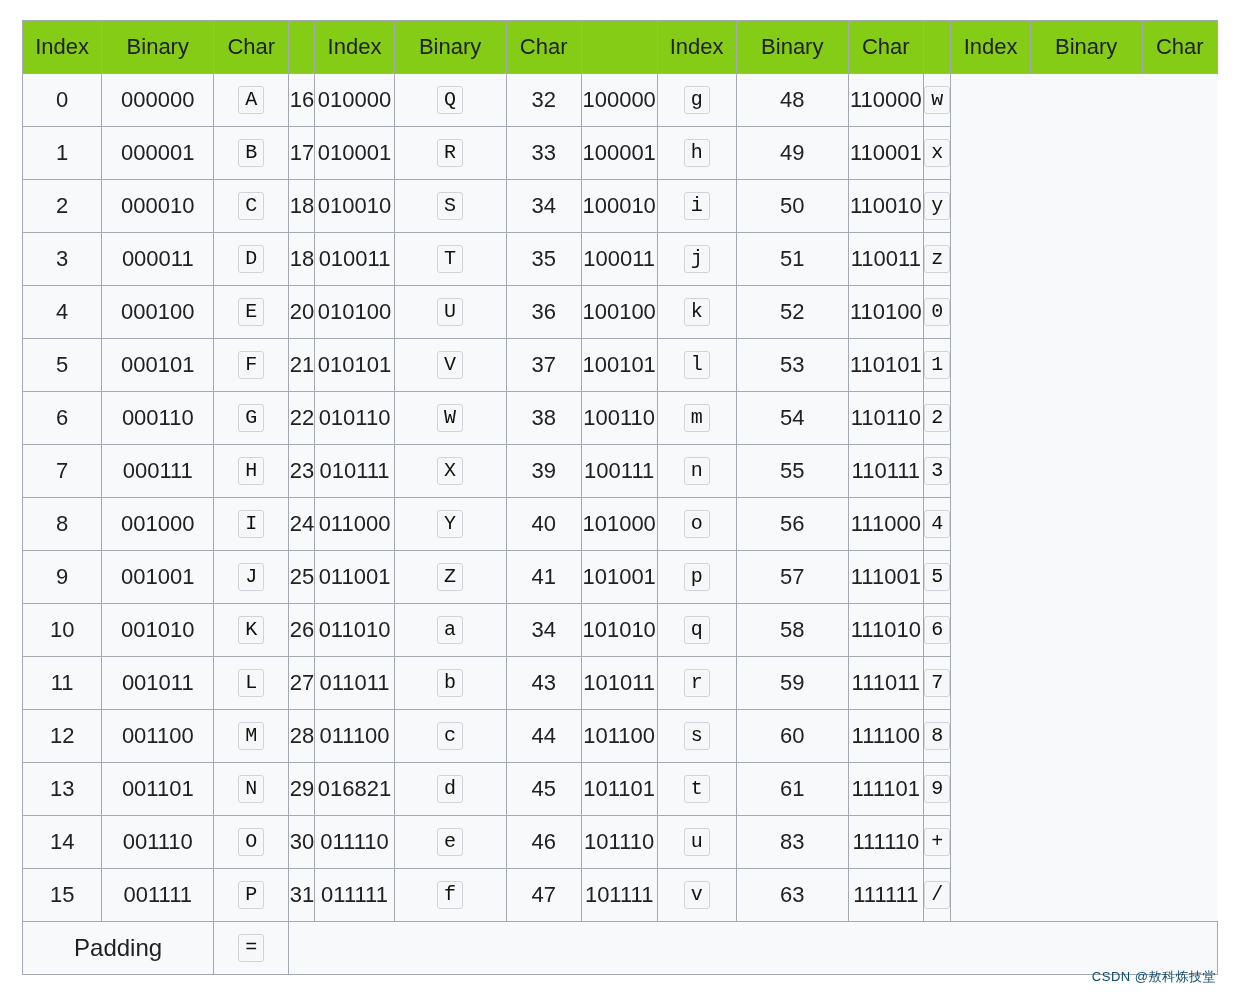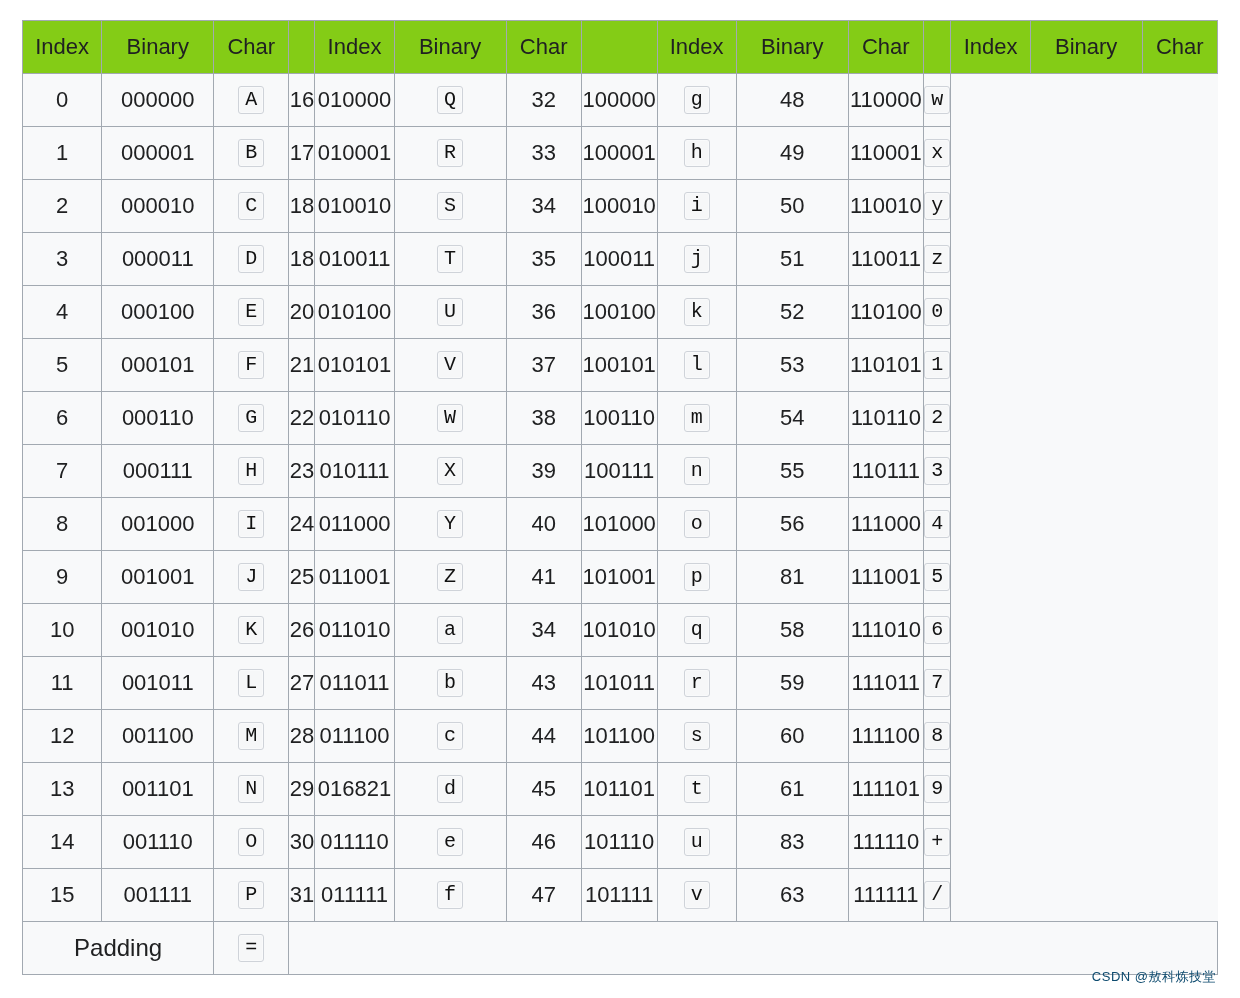--- a/index.html
+++ b/index.html
@@ -254,21 +254,21 @@
       <tr>
         <td class="data-cell">9</td>
         <td class="data-cell">001001</td>
         <td class="data-cell"><span class="char">J</span></td>
         <td class="data-cell">25</td>
         <td class="data-cell">011001</td>
         <td class="data-cell"><span class="char">Z</span></td>
         <td class="data-cell">41</td>
         <td class="data-cell">101001</td>
         <td class="data-cell"><span class="char">p</span></td>
-        <td class="data-cell">81</td>
+        <td class="data-cell">57</td>
         <td class="data-cell">111001</td>
         <td class="data-cell"><span class="char">5</span></td>
       </tr>
       <tr>
         <td class="data-cell">10</td>
         <td class="data-cell">001010</td>
         <td class="data-cell"><span class="char">K</span></td>
         <td class="data-cell">26</td>
         <td class="data-cell">011010</td>
         <td class="data-cell"><span class="char">a</span></td>

